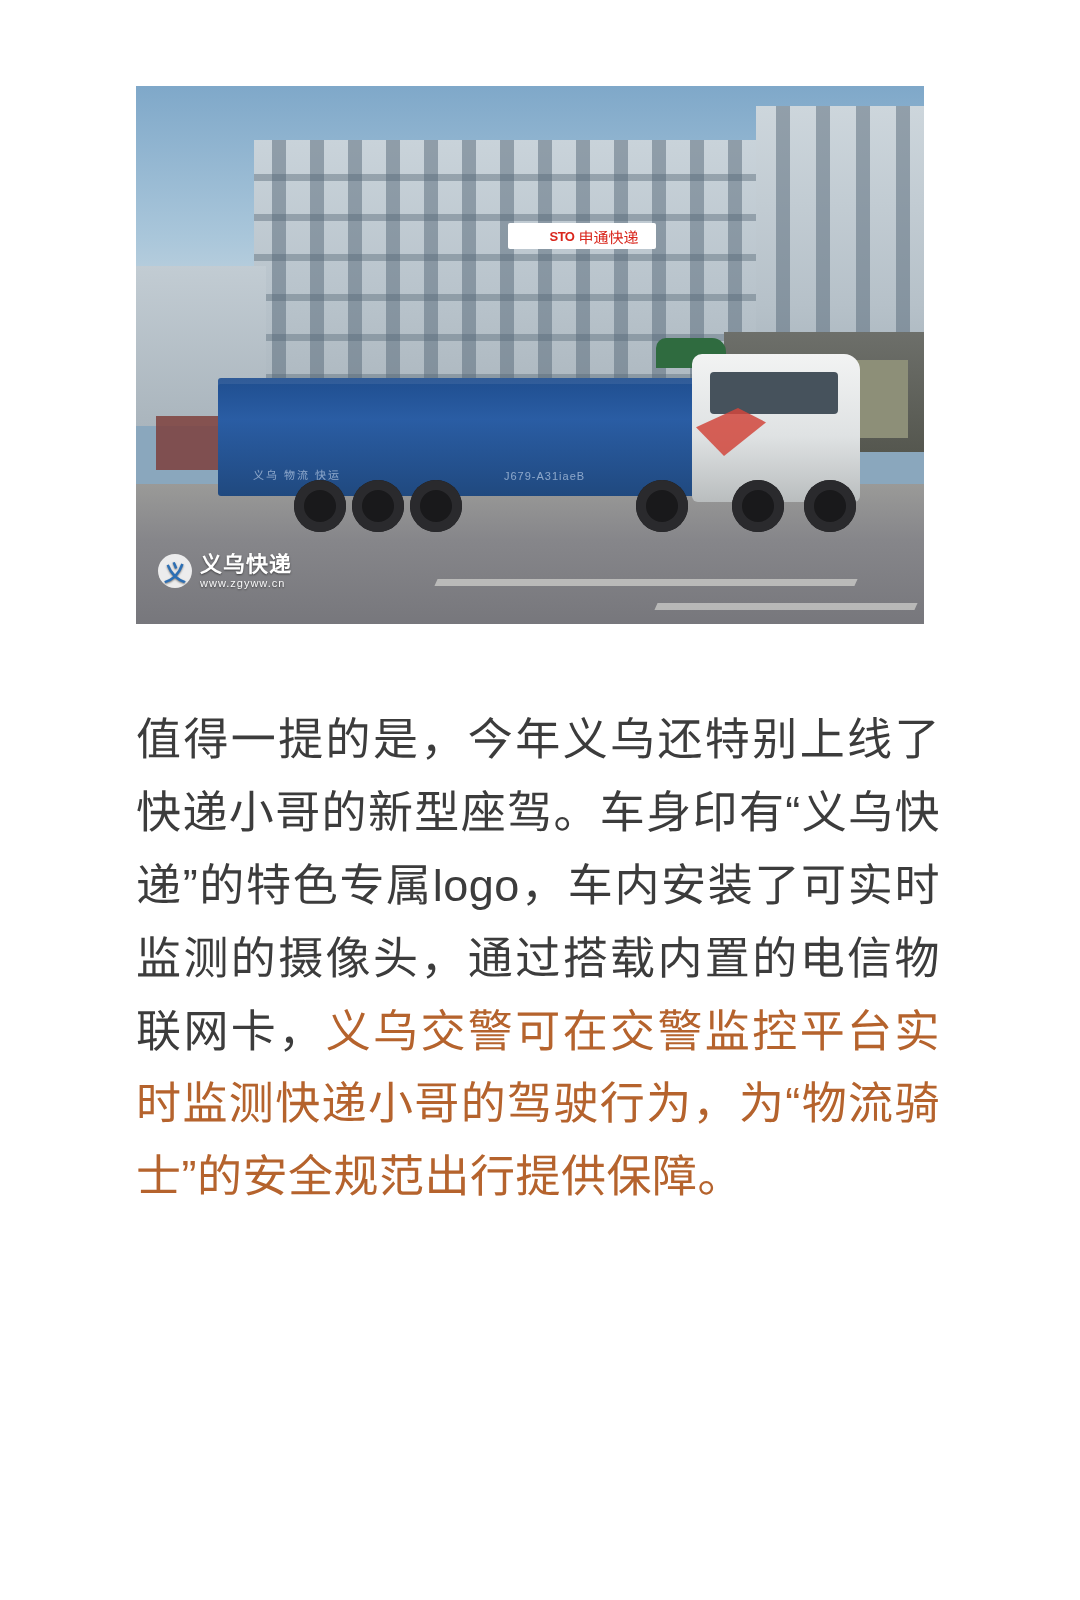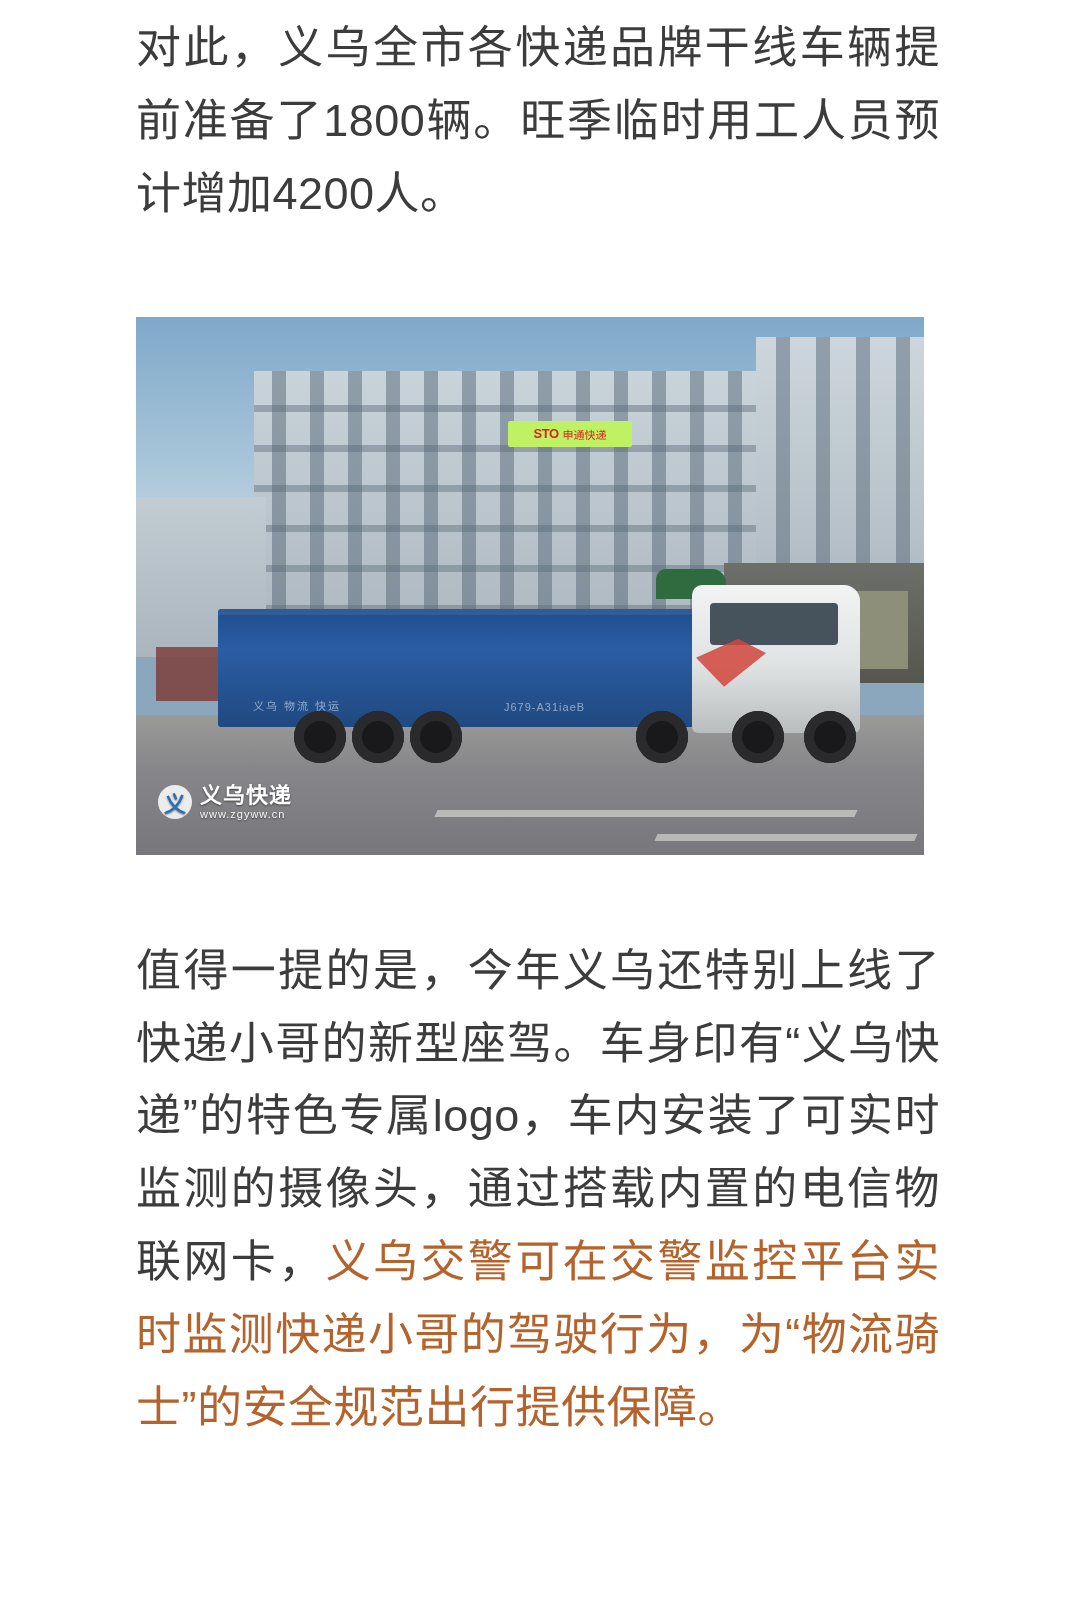--- a/index.html
+++ b/index.html
@@ -106,39 +106,40 @@
     position: absolute;
     left: 0px;
     top: 180px;
     width: 130px;
     height: 160px;
     background: linear-gradient(180deg, #c2ccd3 0%, #aab5bd 100%);
   }
   .sign {
     position: absolute;
     left: 372px;
-    top: 104px;
+    top: 137px;
     width: 124px;
     height: 26px;
-    background: #bef264;
+    background: #ffffff;
     border-radius: 2px;
     display: flex;
     align-items: center;
     justify-content: center;
     gap: 4px;
+    padding-left: 24px;
   }
   .sign .sto {
     color: #d9261c;
     font-weight: bold;
     font-size: 13px;
     letter-spacing: -0.5px;
   }
   .sign .cn {
     color: #d9261c;
-    font-size: 11px;
+    font-size: 15px;
   }
   .warehouse {
     position: absolute;
     right: 0;
     top: 246px;
     width: 200px;
     height: 120px;
     background: linear-gradient(180deg, #6d6f6a 0%, #55574f 100%);
   }
   .warehouse .bay {
@@ -271,21 +272,20 @@
   }
   .hl {
     color: #b5632d;
   }
 </style>
 </head>
 <body>
 
 <div class="page">
 
-  <p class="para para-top">对此，义乌全市各快递品牌干线车辆提前准备了1800辆。旺季临时用工人员预计增加4200人。</p>
 
   <div class="figure">
     <div class="photo">
       <div class="sky"></div>
 
       <div class="bldg">
         <div class="floor" style="top:34px"></div>
         <div class="floor" style="top:74px"></div>
         <div class="floor" style="top:114px"></div>
         <div class="floor" style="top:154px"></div>

